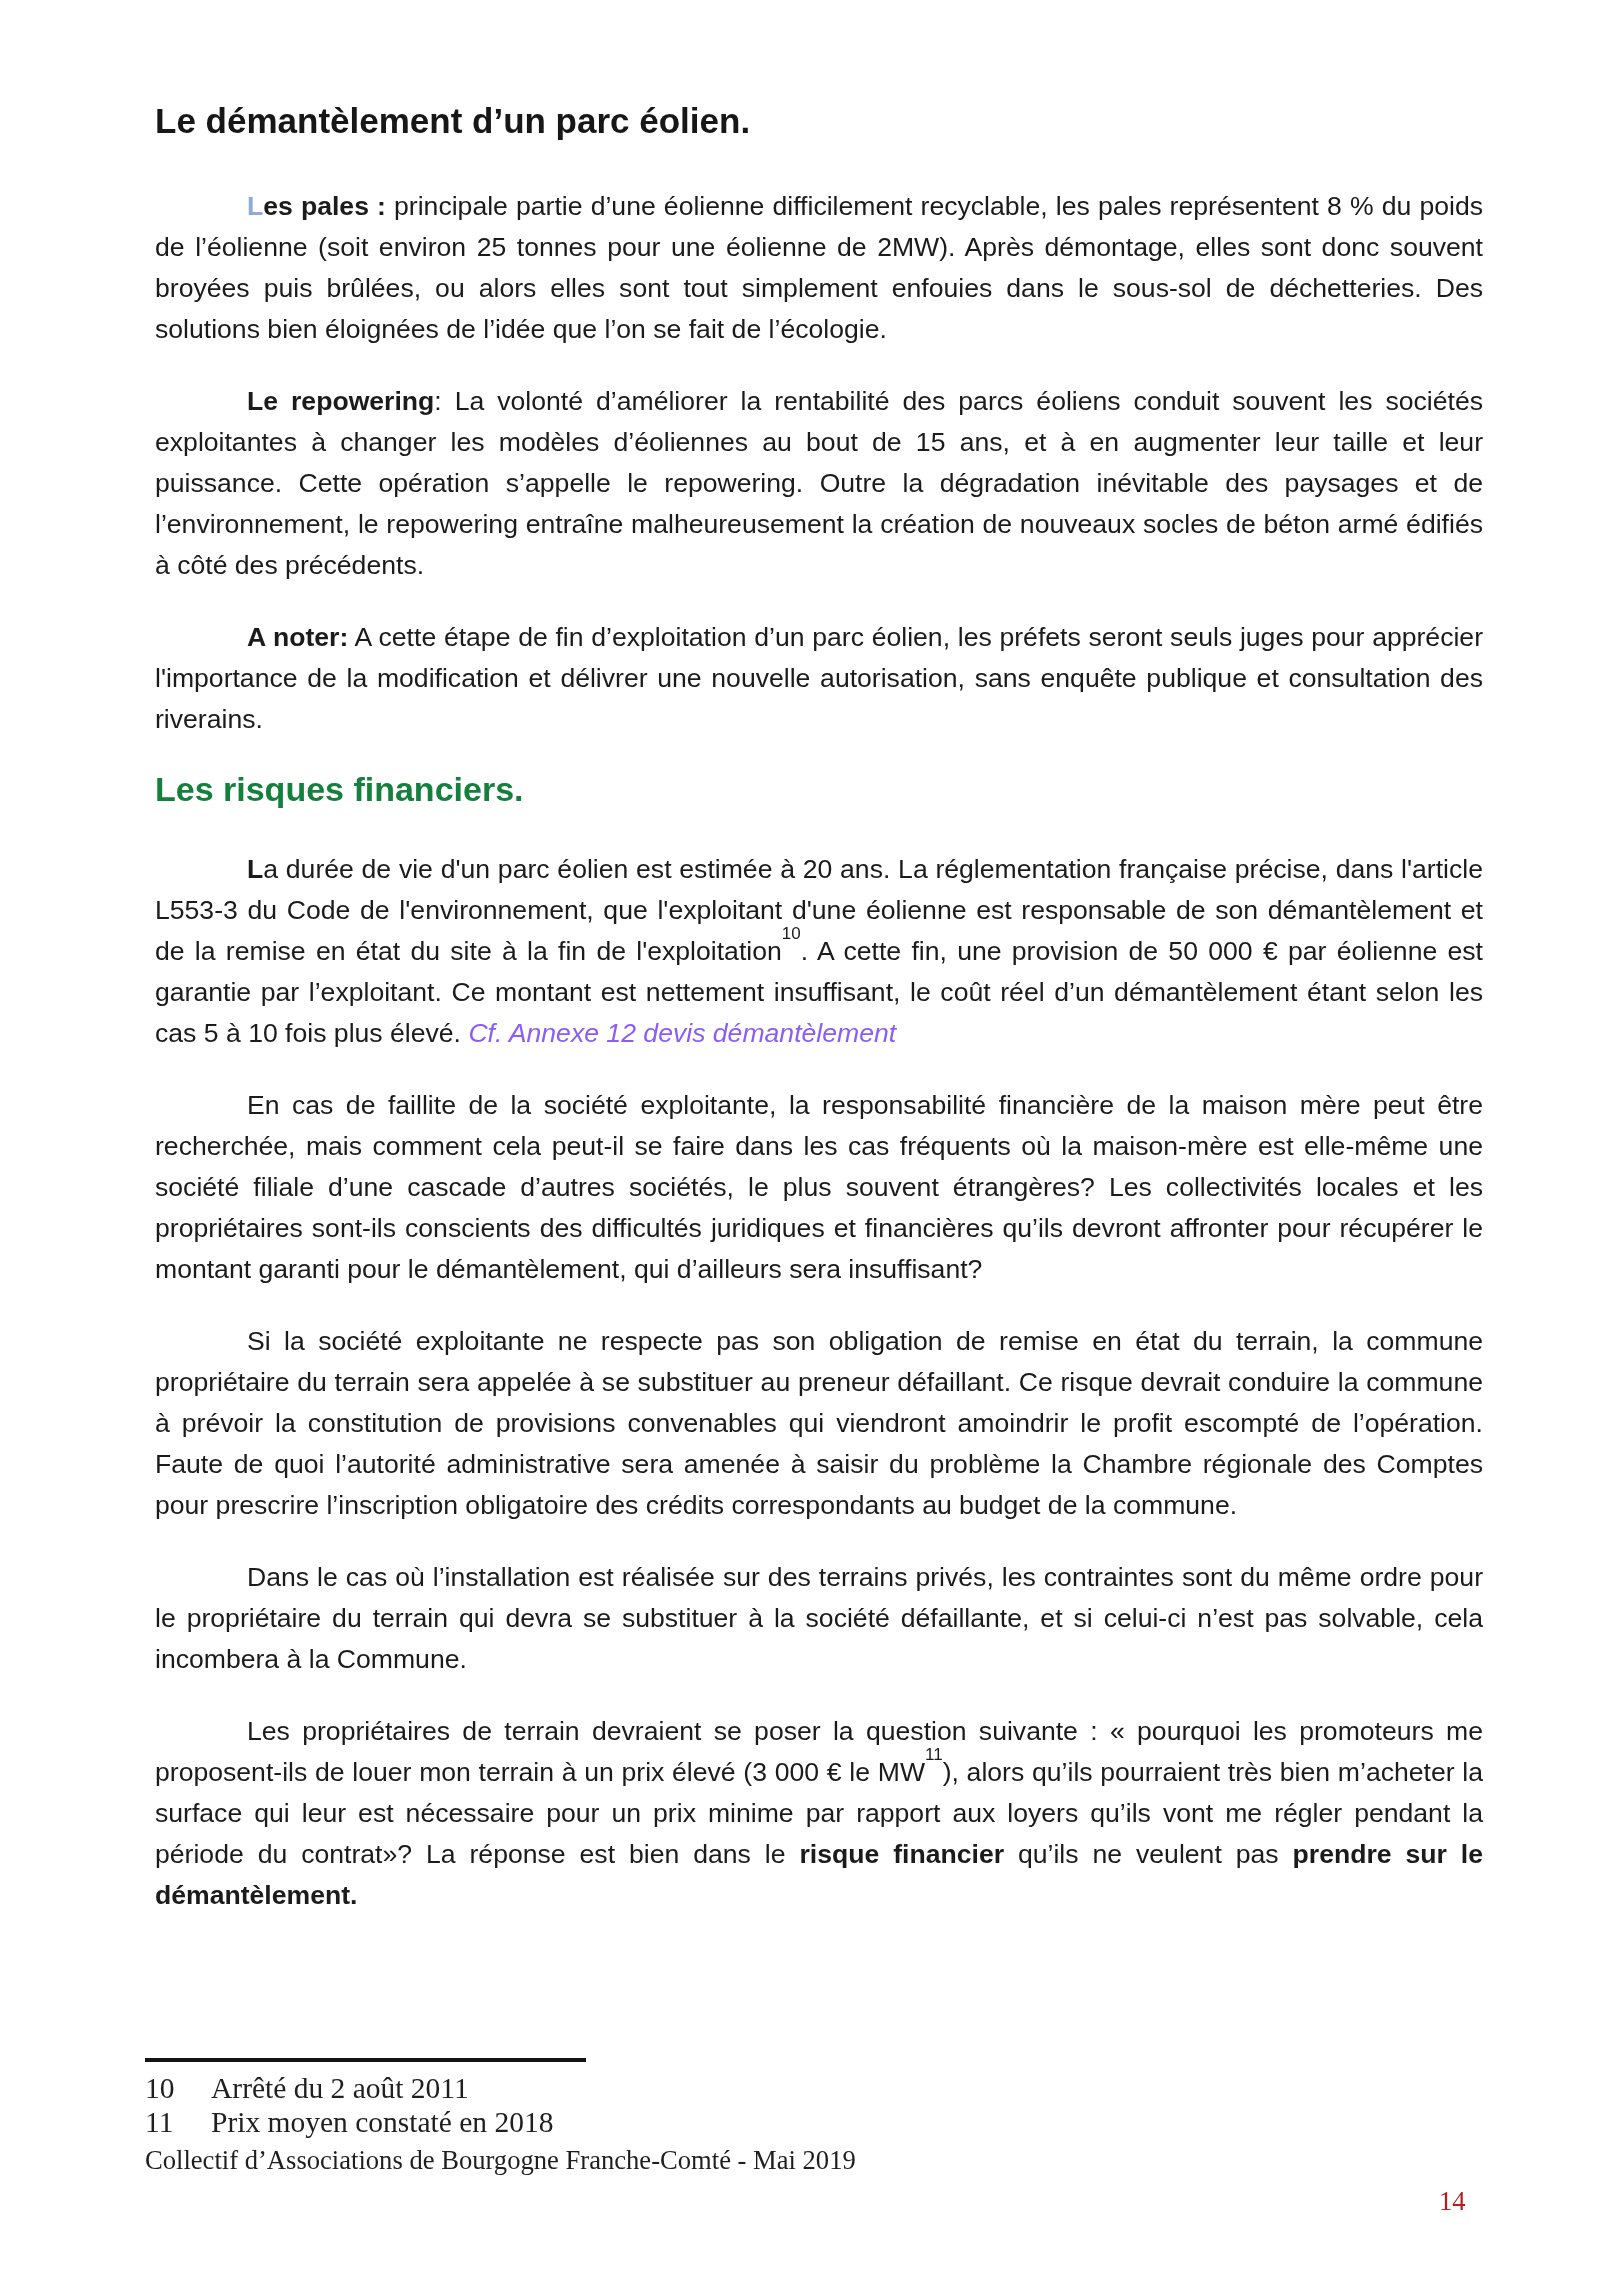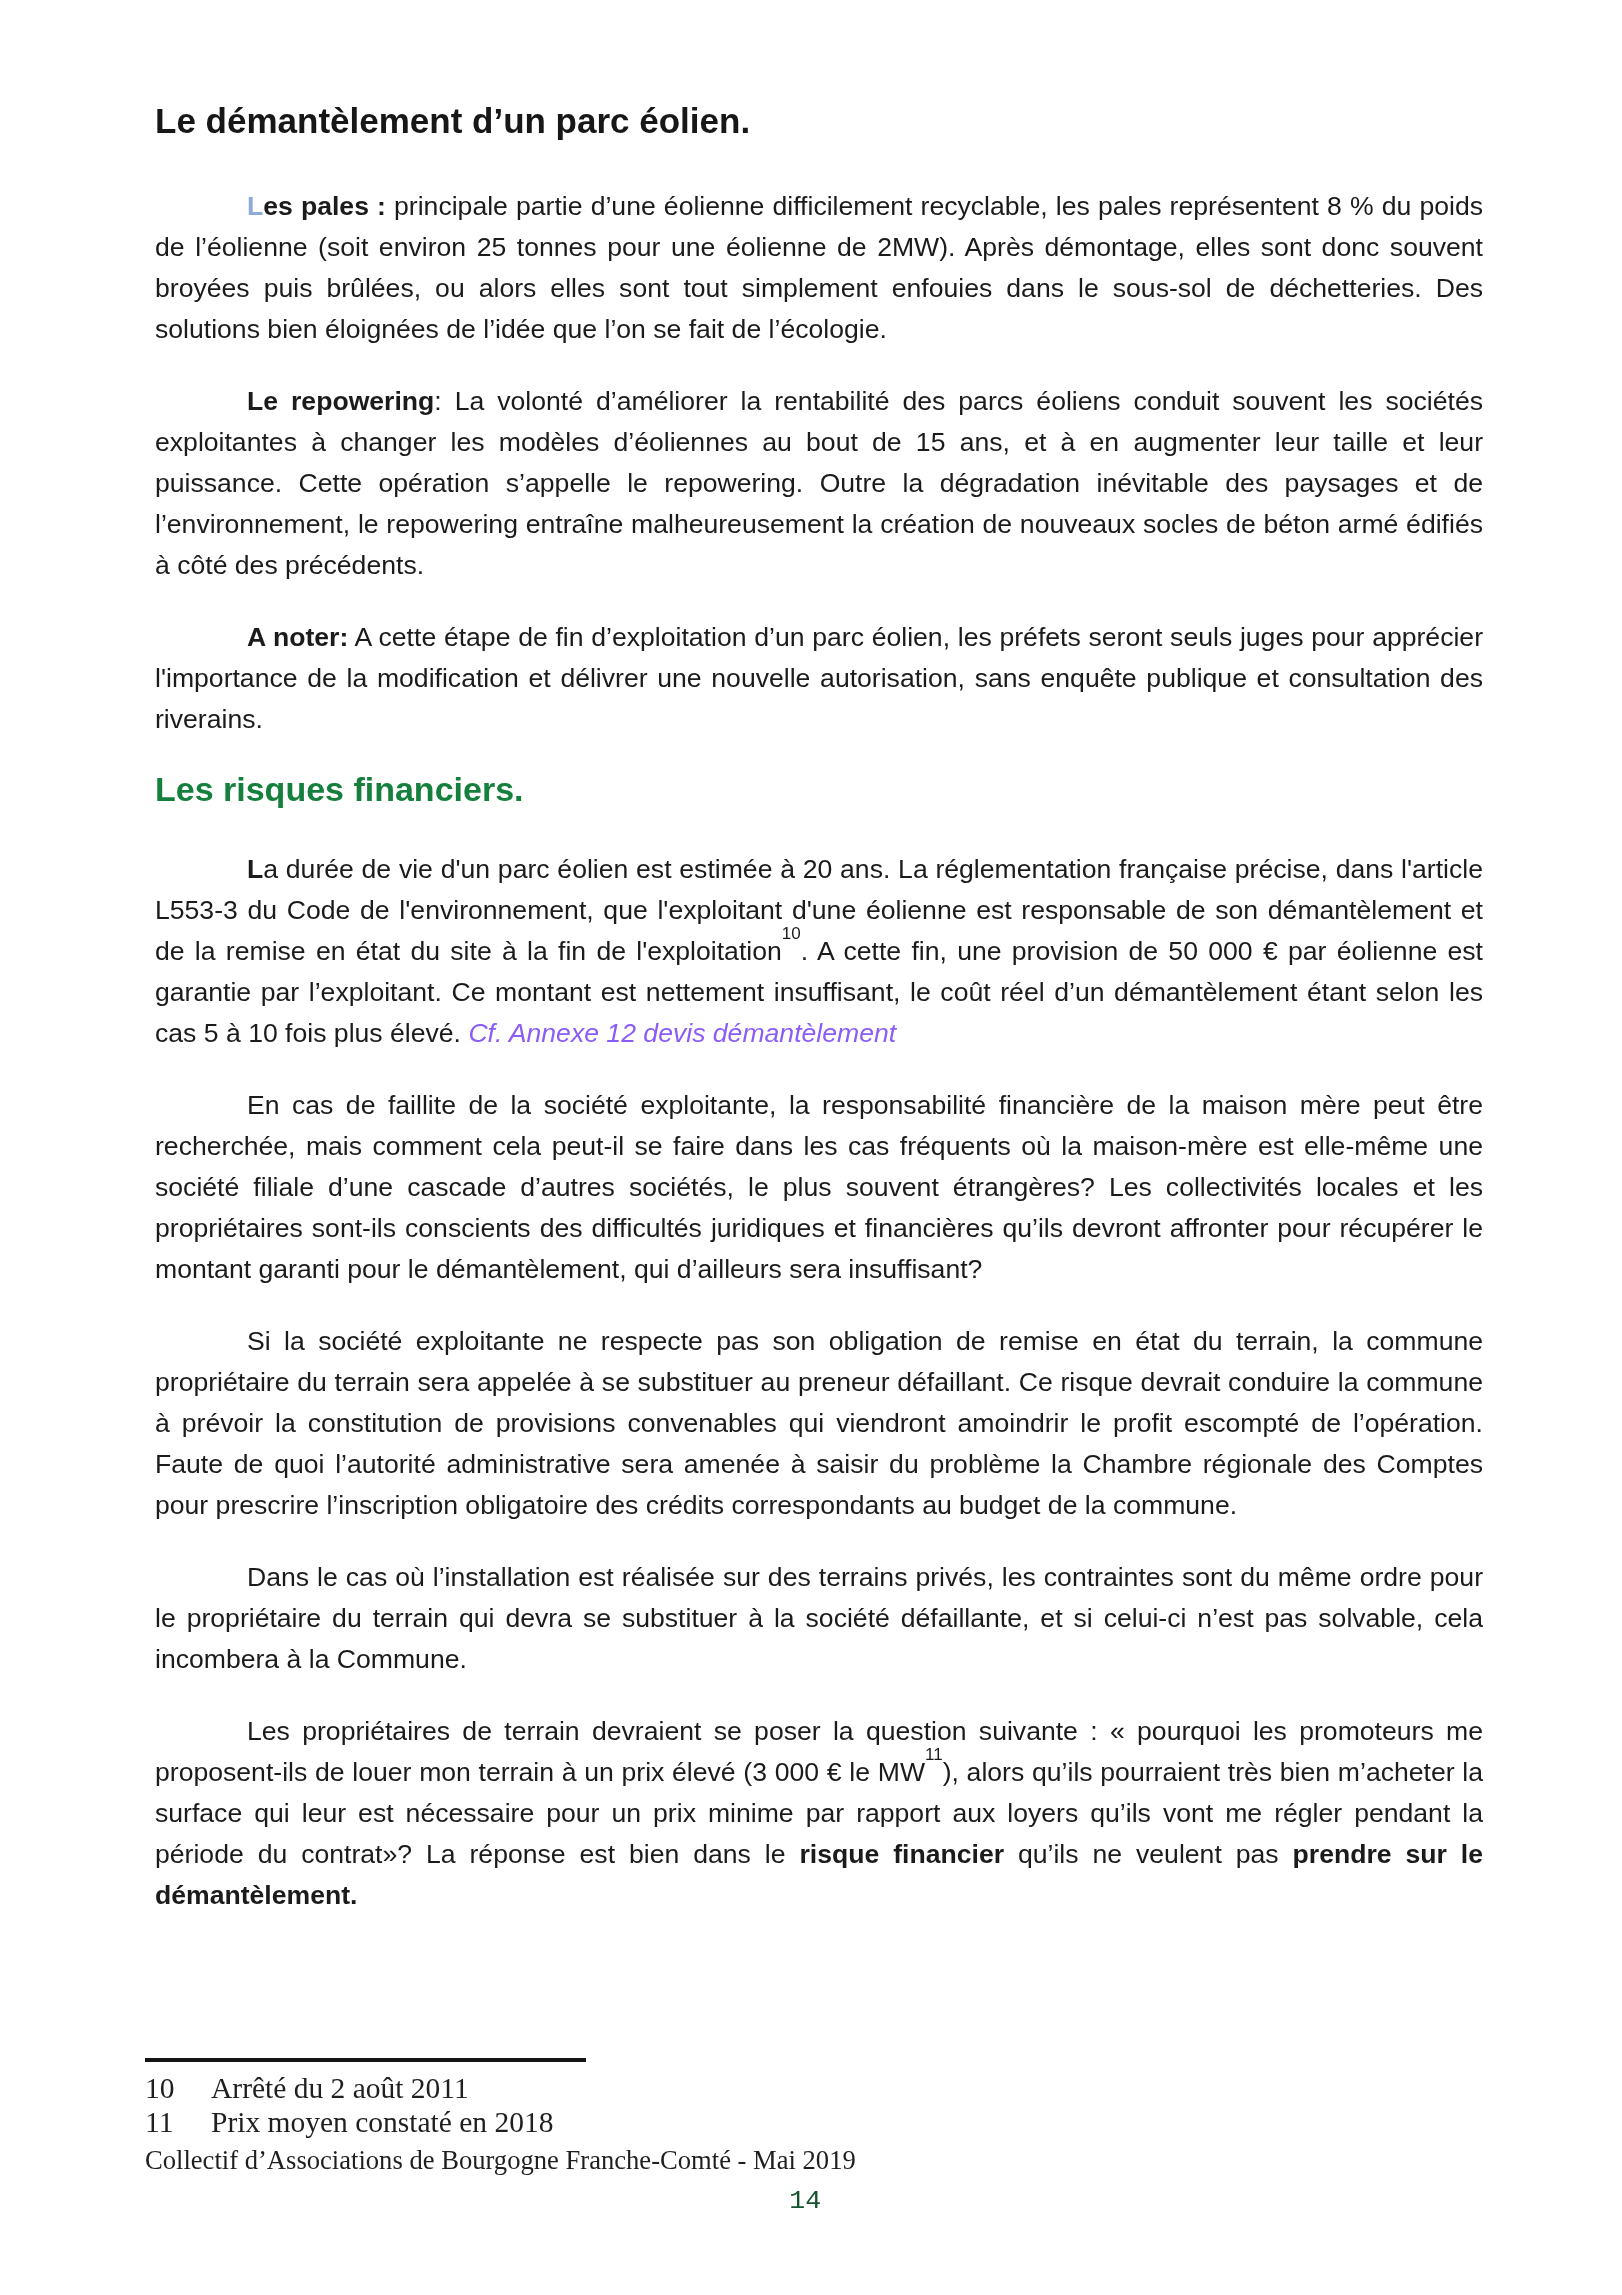--- a/index.html
+++ b/index.html
@@ -35,23 +35,23 @@
     font-family:"Liberation Serif", serif;
     font-size:29.5px; line-height:34px; color:#1f1f1f;
   }
   .fnnum { display:inline-block; width:66px; }
   .docfooter {
     font-family:"Liberation Serif", serif;
     font-size:26.6px; line-height:32px; text-align:left;
     margin-top:5.9px; color:#1f1f1f;
   }
   .pageno {
-    font-family:Liberation Mono, monospace;
-    font-size:26.6px; line-height:32px; text-align:center;
-    margin-top:8.9px; padding-right:7.4px; color:#14532d;
+    font-family:Liberation Serif, serif;
+    font-size:26.6px; line-height:32px; text-align:right;
+    margin-top:8.9px; padding-right:7.4px; color:#b91c1c;
   }
 </style>
 </head>
 <body>
 
 <div class="page">
   <div class="content">
 
     <h1 class="doc-title">Le démantèlement d’un parc éolien.</h1>
 

